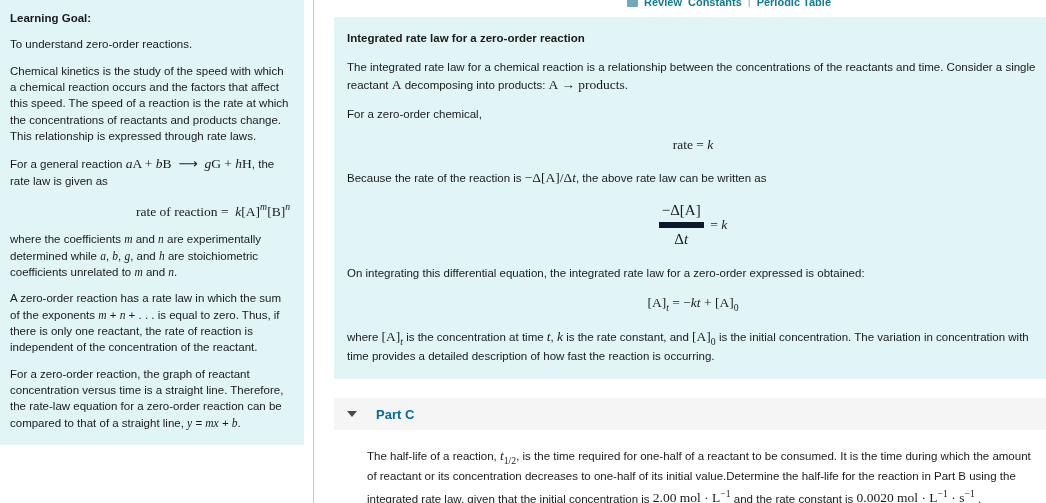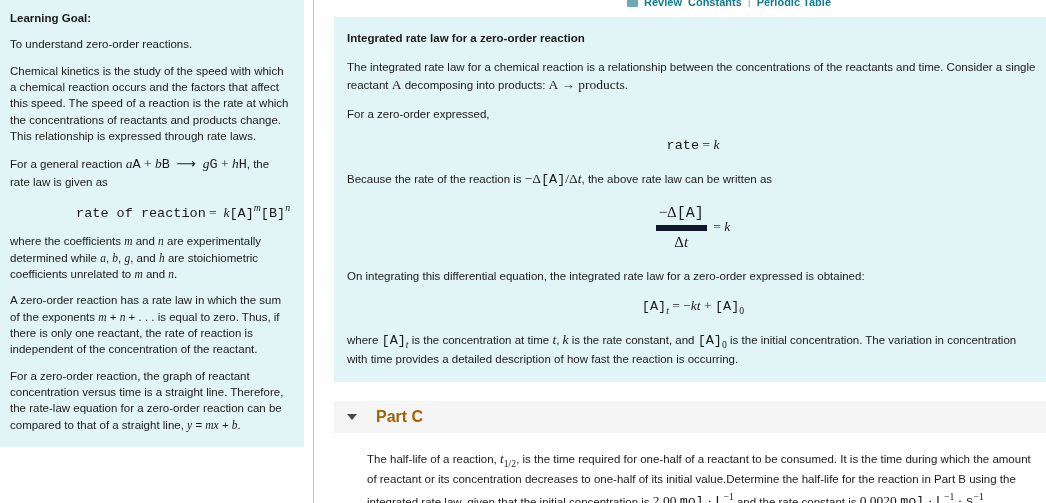--- a/index.html
+++ b/index.html
@@ -115,39 +115,39 @@
   }
   .caret-down {
     width: 0; height: 0;
     border-left: 5px solid transparent;
     border-right: 5px solid transparent;
     border-top: 6px solid #4a4a4a;
     margin-right: 19px;
   }
   .part-label {
     font-weight: bold;
-    font-size: 16px;
-    color: #a16207;
+    font-size: 13px;
+    color: #0369a1;
   }
   .part-body {
     padding: 16px 10px 0 33px;
     box-sizing: border-box;
   }
   .part-body p {
     margin: 0 0 9px 0;
     line-height: 1.55;
   }
   .bold-instr {
     font-weight: bold;
     margin: 13px 0 0 0 !important;
   }
 
   
   .mathit { font-family: "Liberation Serif", serif; font-style: italic; }
-  .mathrm { font-family: Liberation Mono, monospace; font-style: normal; }
+  .mathrm { font-family: Liberation Serif, serif; font-style: normal; }
   .mbig { font-family: "Liberation Serif", serif; font-size: 13.5px; }
   sub, sup { font-size: 0.72em; }
   .fracbox {
     display: inline-block;
     vertical-align: middle;
     text-align: center;
     font-family: "Liberation Serif", serif;
     font-size: 15px;
   }
   .fracbox .num { display: block; padding: 0 3px 1px 3px; }
@@ -190,21 +190,21 @@
     </div>
   </div>
 
   <div class="right-col">
 
     <div class="info-panel">
       <p class="info-title">Integrated rate law for a zero-order reaction</p>
 
       <p>The integrated rate law for a chemical reaction is a relationship between the concentrations of the reactants and time. Consider a single reactant <span class="mbig mathrm">A</span> decomposing into products: <span class="mbig mathrm">A</span> <span class="mbig">→</span> <span class="mbig mathrm">products</span>.</p>
 
-      <p>For a zero-order expressed,</p>
+      <p>For a zero-order chemical,</p>
 
       <p class="eq-display mbig">
         <span class="mathrm">rate</span> = <span class="mathit">k</span>
       </p>
 
       <p>Because the rate of the reaction is <span class="mbig">−Δ<span class="mathrm">[A]</span>/Δ<span class="mathit">t</span></span>, the above rate law can be written as</p>
 
       <p class="eq-display">
         <span class="fracbox">
           <span class="num">−Δ<span class="mathrm">[A]</span></span>

